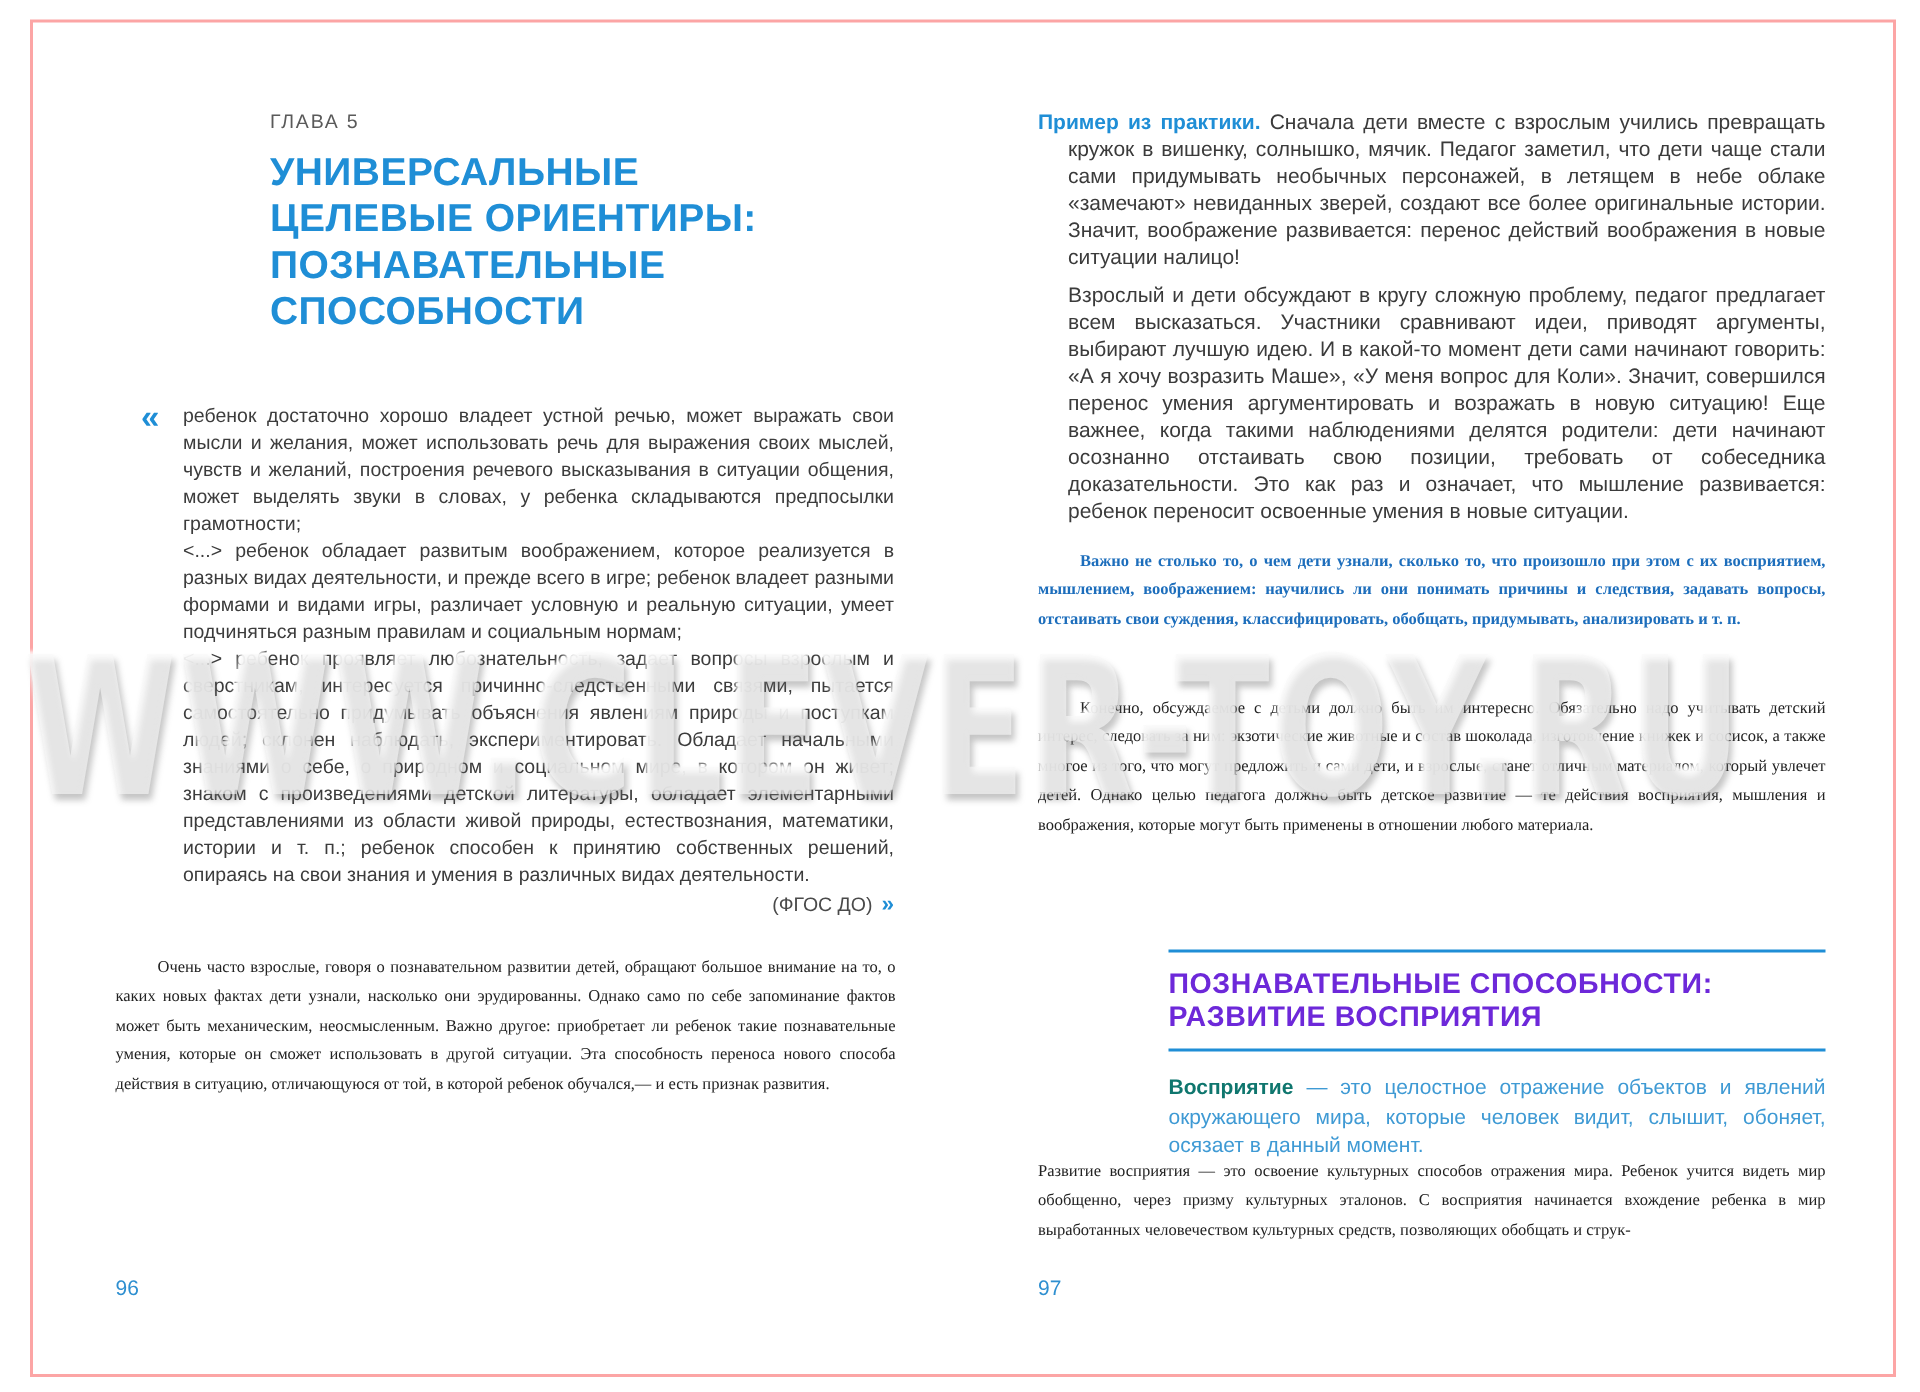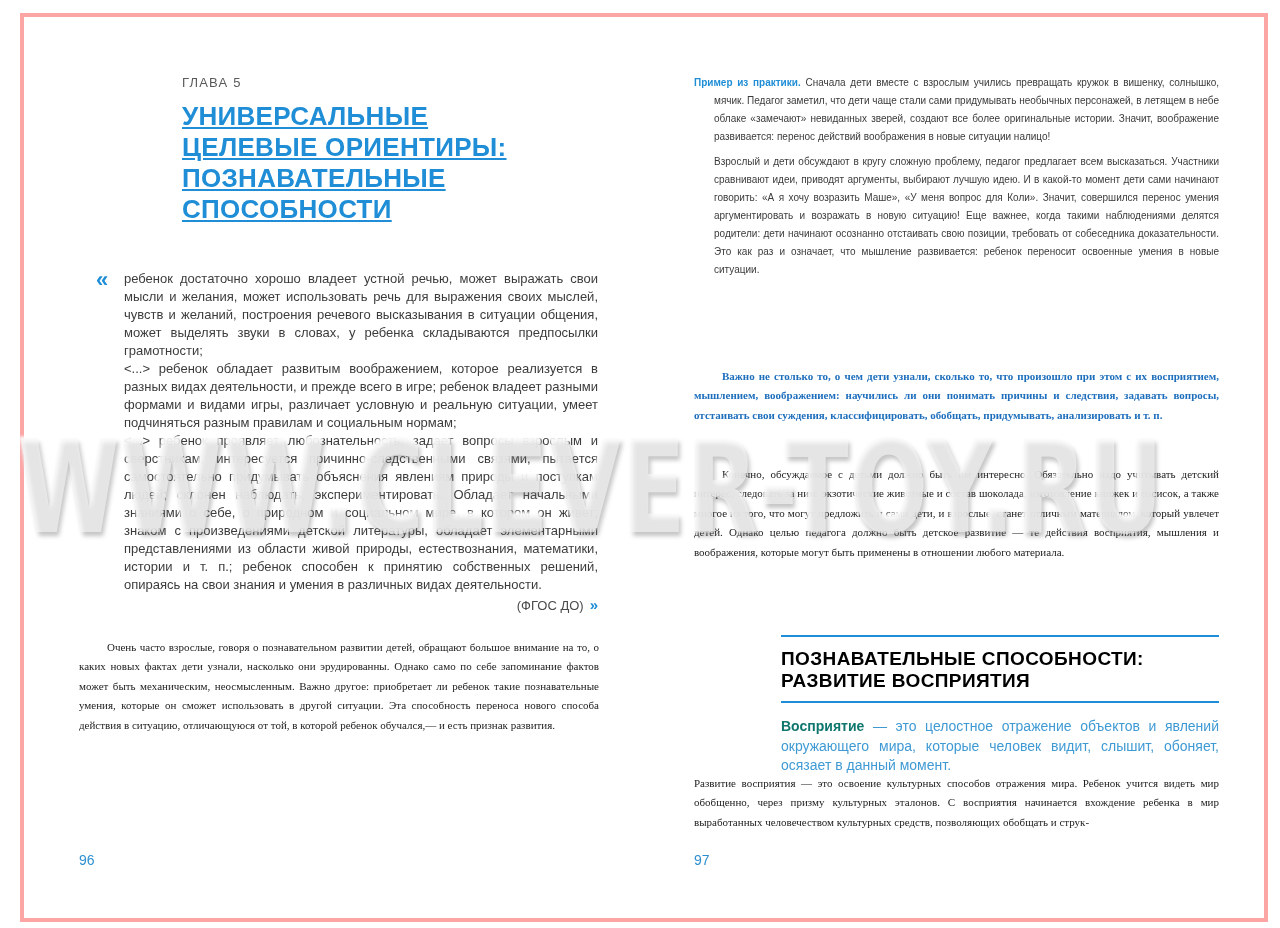--- a/index.html
+++ b/index.html
@@ -1,56 +1,56 @@
 <!DOCTYPE html>
 <html><head>
 <meta charset="utf-8">
 <style>
   html,body{margin:0;padding:0;background:#ffffff;}
   body{width:1280px;height:928px;position:relative;overflow:hidden;
        font-family:"Liberation Sans","DejaVu Sans",sans-serif;}
   .sheet{position:absolute;left:20px;top:13px;width:1240px;height:901px;
-         border:4px solid #fca5a5;background:#fff;}
+         border:2px solid #fca5a5;background:#fff;}
   .abs{position:absolute;}
 
   
   .chapter{left:158px;top:58px;font-size:13px;letter-spacing:1.2px;color:#5a5a5a;}
   .title{left:158px;top:84px;width:420px;font-size:26px;line-height:31px;
          font-weight:bold;color:#1f8ed6;letter-spacing:0.3px;}
-  .title span{display:block;text-decoration:underline;}
+  .title span{display:block;}
   .quote-mark{left:72px;top:250px;font-size:22px;font-weight:bold;color:#1f8ed6;}
   .quote{left:100px;top:253px;width:474px;font-size:13px;line-height:18px;
          color:#3c3c3c;text-align:justify;}
   .quote p{margin:0;}
   .quote-src{margin-top:2px;text-align:right;color:#4a4a4a;}
   .quote-src .close{color:#1f8ed6;font-weight:bold;font-size:15px;margin-left:6px;}
   .body-serif{font-family:Liberation Serif, serif;
               font-size:11px;line-height:19.4px;color:#222;text-align:justify;}
   .left-body{left:55px;top:621px;width:520px;}
   .left-body p{margin:0;}
   .left-body p.ind{text-indent:28px;}
   .pagenum{font-size:14px;color:#2e8fd0;text-align:left;}
   .pn-left{left:55px;top:835px;width:520px;}
   .pn-right{left:670px;top:835px;width:525px;}
 
   
-  .example{left:670px;top:57px;width:525px;font-size:10px;line-height:18px;
+  .example{left:670px;top:57px;width:525px;font-size:14px;line-height:18px;
            color:#3b3b3b;text-align:justify;padding-left:0;}
   .example p{margin:0 0 0 20px;}
   .example p.first{text-indent:-20px;}
   .example p + p{margin-top:7px;}
   .lead{color:#1f8ed6;font-weight:bold;}
   .highlight{left:670px;top:350px;width:525px;font-weight:bold;color:#1d6ebc;
              text-indent:28px;}
   .rbody1{left:670px;top:448px;width:525px;text-indent:28px;}
   .rbody1 p,.rbody2 p,.highlight p{margin:0;}
   .section-head{left:757px;top:618px;width:438px;
                 border-top:2px solid #1f8ed6;border-bottom:2px solid #1f8ed6;
                 padding:11px 0 9px 0;font-size:19px;line-height:22px;
-                font-weight:bold;color:#000000;letter-spacing:0.4px;}
+                font-weight:bold;color:#6d28d9;letter-spacing:0.4px;}
   .section-head span{display:block;}
   .definition{left:757px;top:700px;width:438px;font-size:14px;line-height:19.5px;
               color:#3f9ad4;text-align:justify;}
   .definition .term{color:#0f766e;font-weight:bold;}
   .rbody2{left:670px;top:757px;width:525px;}
 
   
   .watermark{left:-6px;top:396px;width:1292px;height:160px;z-index:6;
              font-family:"DejaVu Sans","Liberation Sans",sans-serif;
              font-weight:bold;font-size:128px;line-height:150px;white-space:nowrap;

